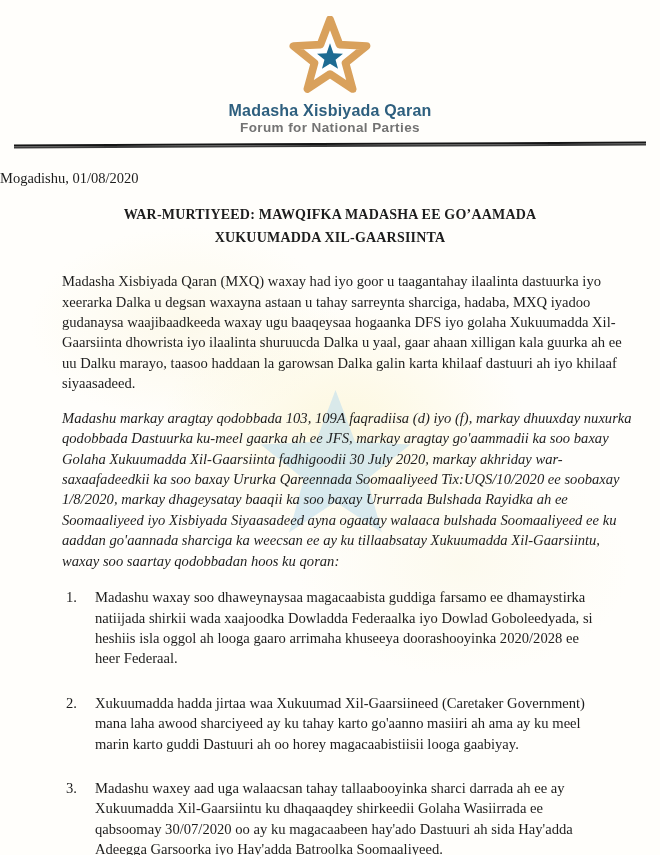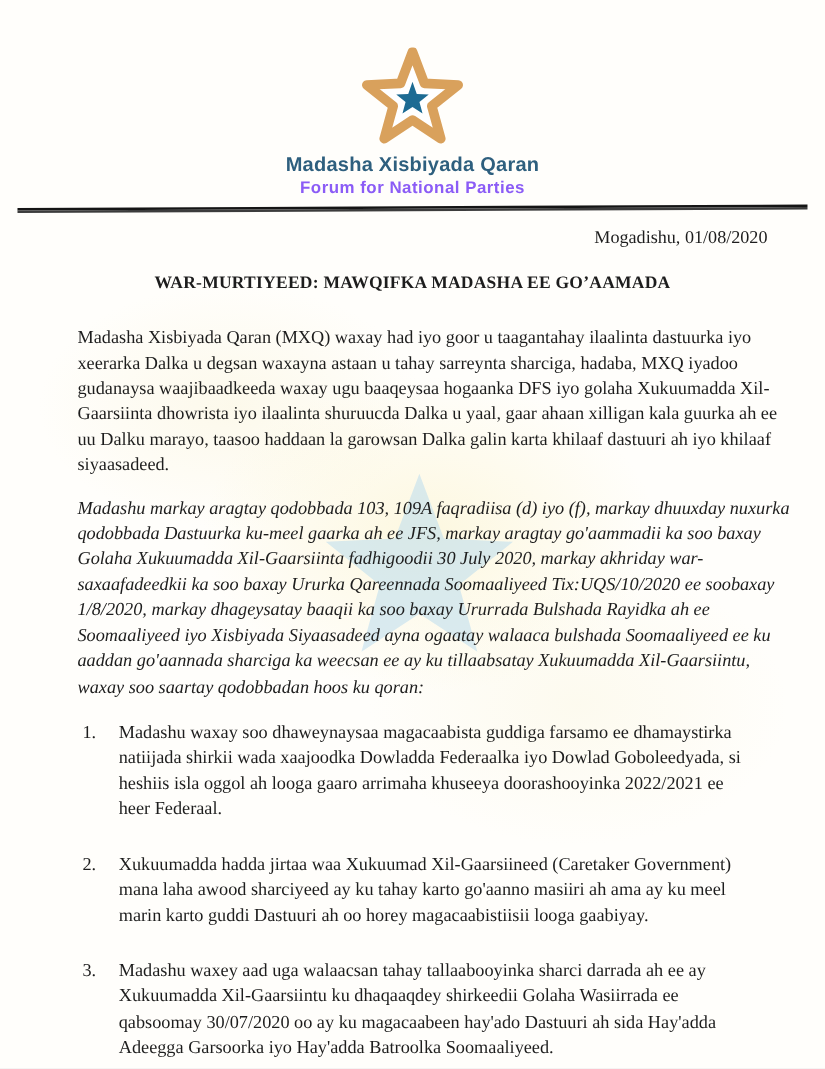--- a/index.html
+++ b/index.html
@@ -10,28 +10,28 @@
     font-family:"Liberation Serif", serif; color:#1d1d1d;
   }
   .page::before{
     content:""; position:absolute; inset:0; pointer-events:none;
     background:
       radial-gradient(260px 180px at 52% 50%, rgba(250,240,190,.45), rgba(250,240,190,0) 70%),
       radial-gradient(220px 140px at 28% 38%, rgba(248,240,205,.35), rgba(248,240,205,0) 70%),
       radial-gradient(240px 160px at 70% 66%, rgba(248,242,210,.30), rgba(248,242,210,0) 70%);
   }
   
-  .letterhead { padding-top:38px; text-align:center; position:relative; z-index:2; }
+  .letterhead { padding-top:16px; text-align:center; position:relative; z-index:2; }
   .mxq-logo { display:block; margin:0 auto; }
   .org-name { font-family:"Liberation Sans", sans-serif; font-weight:bold; font-size:16px; color:#2e5f7e; letter-spacing:.2px; margin-top:4px; }
-  .org-sub  { font-family:"Liberation Sans", sans-serif; font-weight:bold; font-size:13.5px; color:#8b5cf6; letter-spacing:.4px; }
+  .org-sub  { font-family:"Liberation Sans", sans-serif; font-weight:bold; font-size:13.5px; color:#737373; letter-spacing:.4px; }
   
   .rule-heavy { height:3px; margin:8px 14px 0 14px; border-top:2.5px solid #151515; border-bottom:2px solid #3c3c3c; transform:rotate(-0.25deg); }
   
-  .dateline { text-align:right; padding-right:46px; font-size:14.5px; margin-top:13px; position:relative; z-index:2; }
+  .dateline { text-align:left; padding-right:46px; font-size:14.5px; margin-top:23px; position:relative; z-index:2; }
   .doc-title { text-align:center; font-size:14px; font-weight:bold; line-height:1.65; margin-top:16px; letter-spacing:.2px; position:relative; z-index:2; }
   
   .bodywrap { position:relative; }
   .watermark { position:absolute; left:248px; top:112px; z-index:0; opacity:.55; }
   .para { position:relative; z-index:2; margin:22px 23px 0 62px; font-size:14.6px; line-height:1.4; }
   .para.second { margin-top:14px;font-style:italic; }
   ol.points { list-style:none; position:relative; z-index:2; margin:16px 58px 0 62px; }
   ol.points li { display:flex; margin-bottom:24px; font-size:14.6px; line-height:1.4; }
   ol.points .num { flex:0 0 33px; padding-left:4px; }
   ol.points .itext { flex:1; }
@@ -49,34 +49,35 @@
     <div class="org-name">Madasha Xisbiyada Qaran</div>
     <div class="org-sub">Forum for National Parties</div>
   </div>
 
   <div class="rule-heavy"></div>
 
   <div class="dateline">Mogadishu, 01/08/2020</div>
 
   <div class="doc-title">
     <span>WAR-MURTIYEED: MAWQIFKA MADASHA EE GO’AAMADA</span><br>
+    <span>XUKUUMADDA XIL-GAARSIINTA</span>
   </div>
 
   <div class="bodywrap">
     <svg class="watermark" width="175" height="168" viewBox="0 0 100 96">
       <path d="M50,4 L61.2,33.6 L92.8,35.1 L68.1,54.9 L76.5,85.4 L50,68 L23.5,85.4 L31.9,54.9 L7.2,35.1 L38.8,33.6 Z" fill="#BCDDEF"></path>
     </svg>
 
     <p class="para">Madasha Xisbiyada Qaran (MXQ) waxay had iyo goor u taagantahay ilaalinta dastuurka iyo xeerarka Dalka u degsan waxayna astaan u tahay sarreynta sharciga, hadaba, MXQ iyadoo gudanaysa waajibaadkeeda waxay ugu baaqeysaa hogaanka DFS iyo golaha Xukuumadda Xil-Gaarsiinta dhowrista iyo ilaalinta shuruucda Dalka u yaal, gaar ahaan xilligan kala guurka ah ee uu Dalku marayo, taasoo haddaan la garowsan Dalka galin karta khilaaf dastuuri ah iyo khilaaf siyaasadeed.</p>
     <p class="para second">Madashu markay aragtay qodobbada 103, 109A faqradiisa (d) iyo (f), markay dhuuxday nuxurka qodobbada Dastuurka ku-meel gaarka ah ee JFS, markay aragtay go'aammadii ka soo baxay Golaha Xukuumadda Xil-Gaarsiinta fadhigoodii 30 July 2020, markay akhriday war-saxaafadeedkii ka soo baxay Ururka Qareennada Soomaaliyeed Tix:UQS/10/2020 ee soobaxay 1/8/2020, markay dhageysatay baaqii ka soo baxay Ururrada Bulshada Rayidka ah ee Soomaaliyeed iyo Xisbiyada Siyaasadeed ayna ogaatay walaaca bulshada Soomaaliyeed ee ku aaddan go'aannada sharciga ka weecsan ee ay ku tillaabsatay Xukuumadda Xil-Gaarsiintu, waxay soo saartay qodobbadan hoos ku qoran:</p>
 
     <ol class="points">
       <li>
         <span class="num">1.</span>
-        <span class="itext">Madashu waxay soo dhaweynaysaa magacaabista guddiga farsamo ee dhamaystirka natiijada shirkii wada xaajoodka Dowladda Federaalka iyo Dowlad Goboleedyada, si heshiis isla oggol ah looga gaaro arrimaha khuseeya doorashooyinka 2022/2021 ee heer Federaal.</span>
+        <span class="itext">Madashu waxay soo dhaweynaysaa magacaabista guddiga farsamo ee dhamaystirka natiijada shirkii wada xaajoodka Dowladda Federaalka iyo Dowlad Goboleedyada, si heshiis isla oggol ah looga gaaro arrimaha khuseeya doorashooyinka 2020/2028 ee heer Federaal.</span>
       </li>
       <li>
         <span class="num">2.</span>
         <span class="itext">Xukuumadda hadda jirtaa waa Xukuumad Xil-Gaarsiineed (Caretaker Government) mana laha awood sharciyeed ay ku tahay karto go'aanno masiiri ah ama ay ku meel marin karto guddi Dastuuri ah oo horey magacaabistiisii looga gaabiyay.</span>
       </li>
       <li>
         <span class="num">3.</span>
         <span class="itext">Madashu waxey aad uga walaacsan tahay tallaabooyinka sharci darrada ah ee ay Xukuumadda Xil-Gaarsiintu ku dhaqaaqdey shirkeedii Golaha Wasiirrada ee qabsoomay 30/07/2020 oo ay ku magacaabeen hay'ado Dastuuri ah sida Hay'adda Adeegga Garsoorka iyo Hay'adda Batroolka Soomaaliyeed.</span>
       </li>
     </ol>

